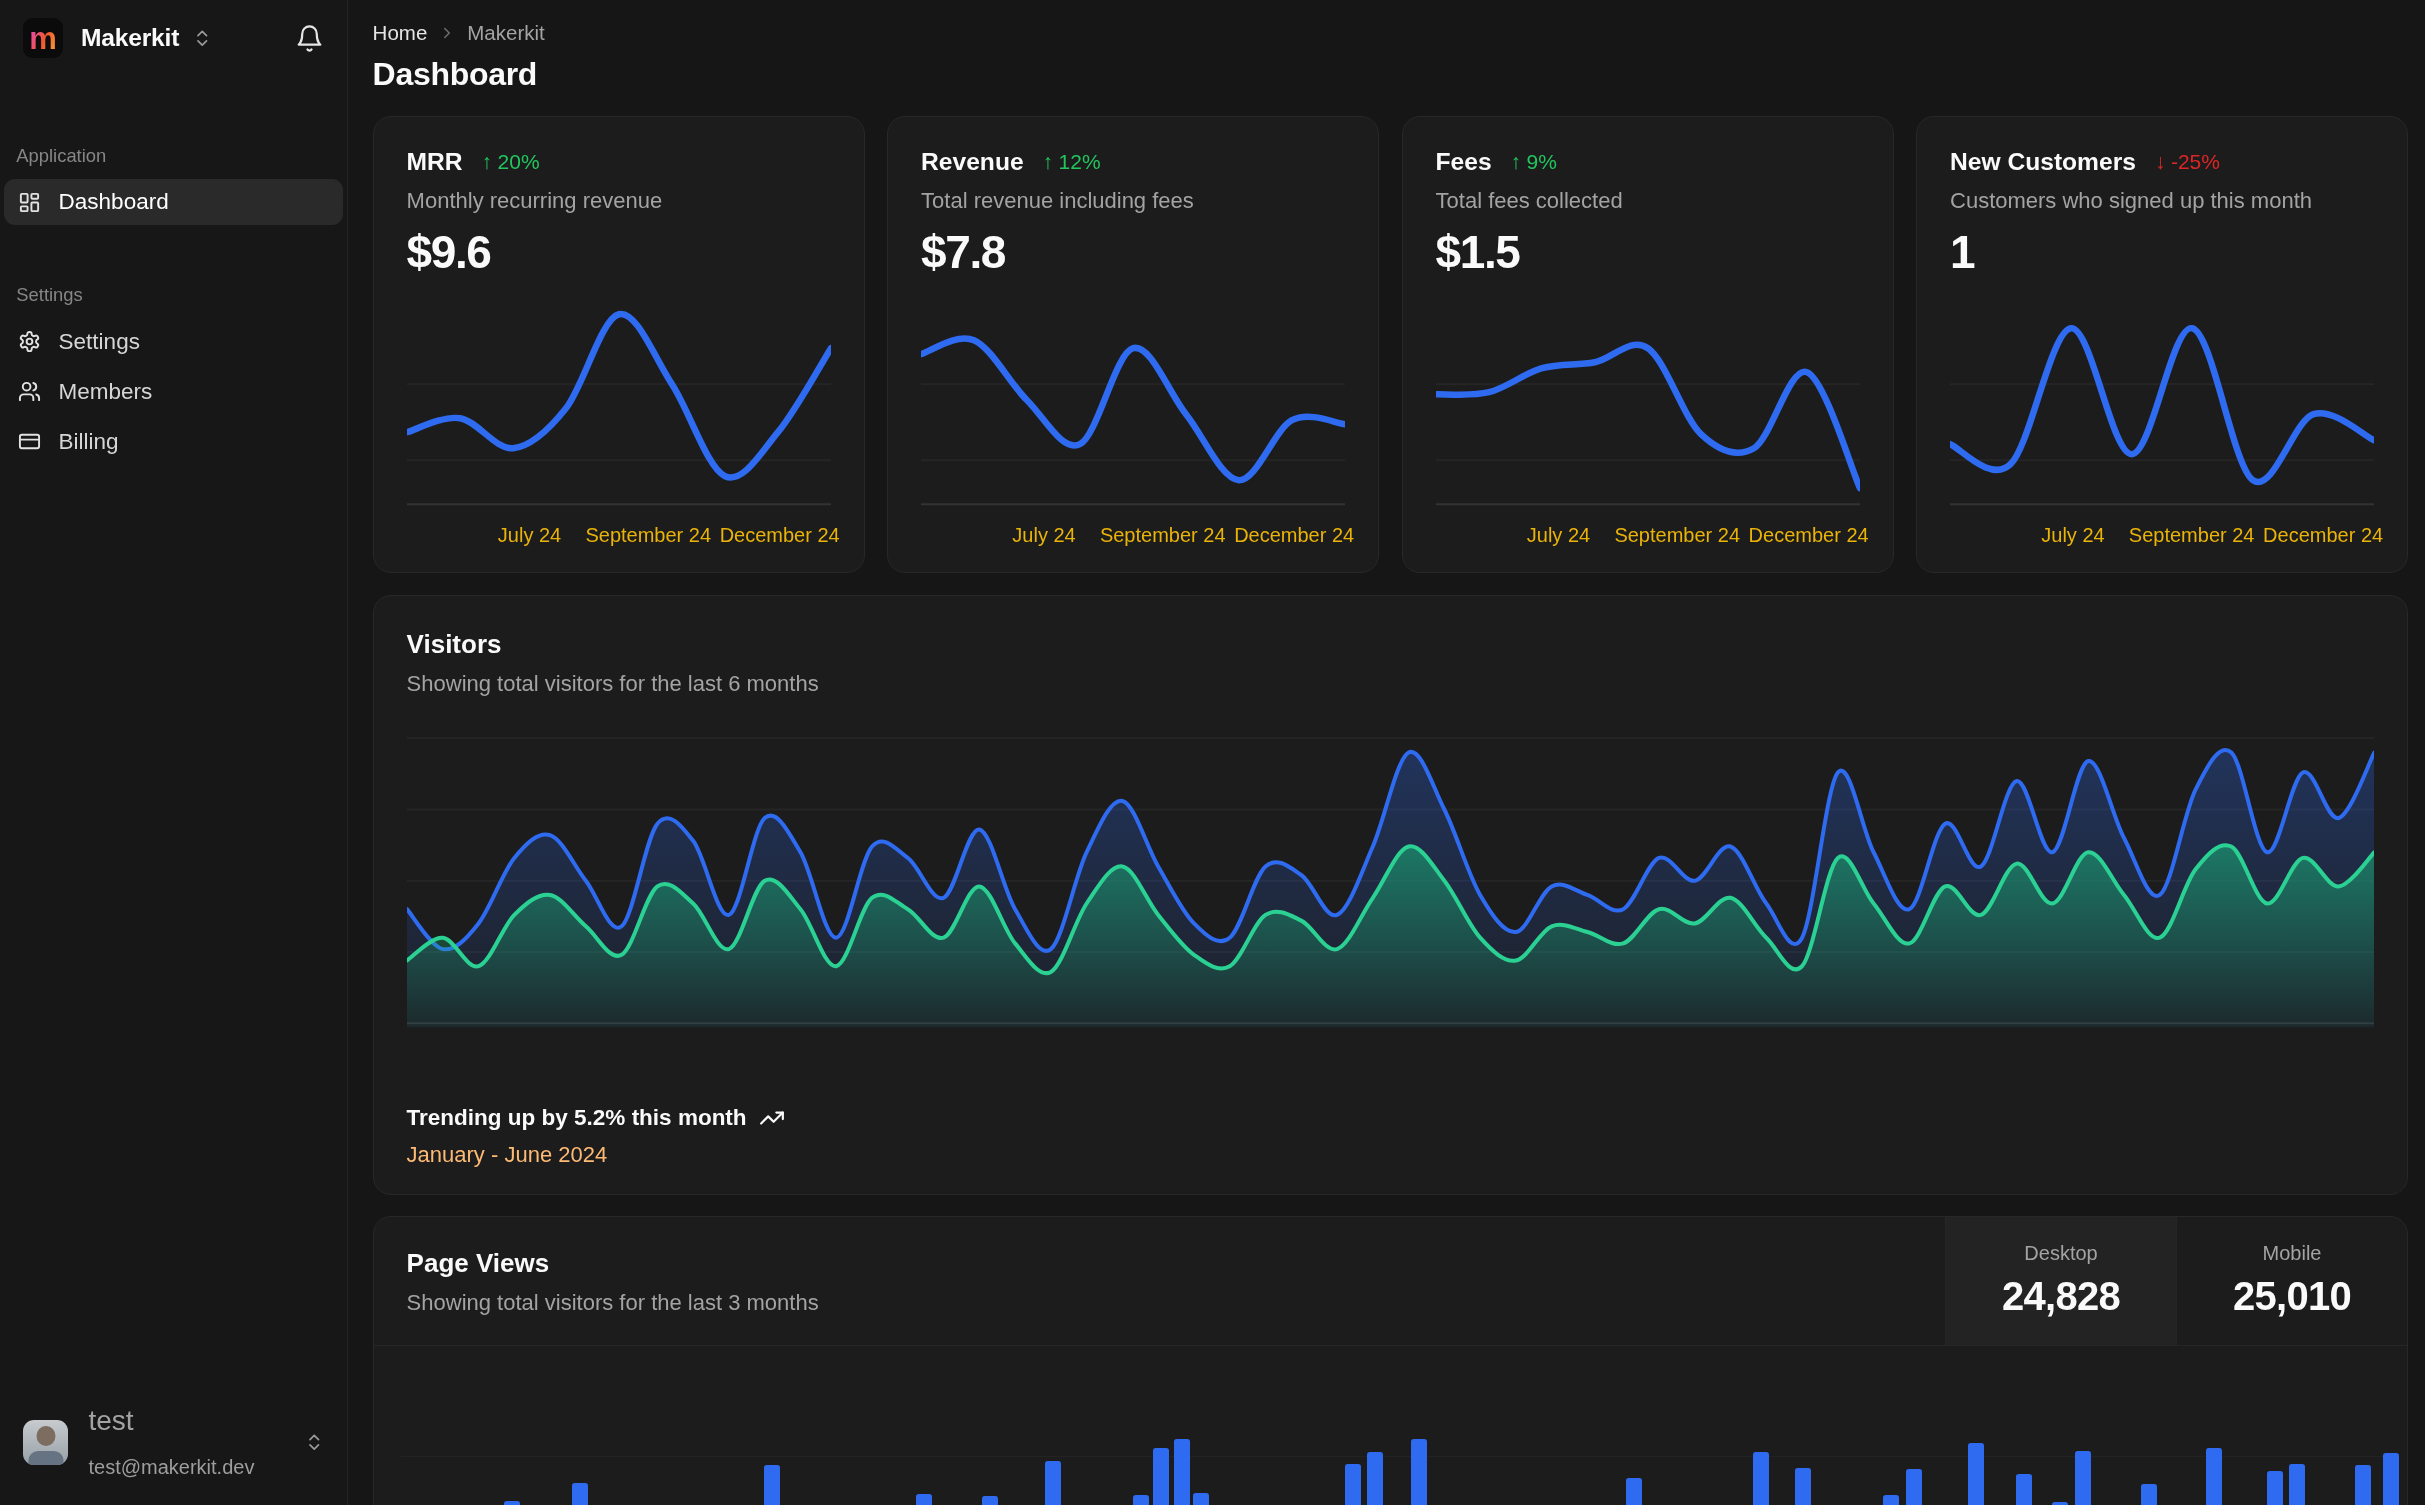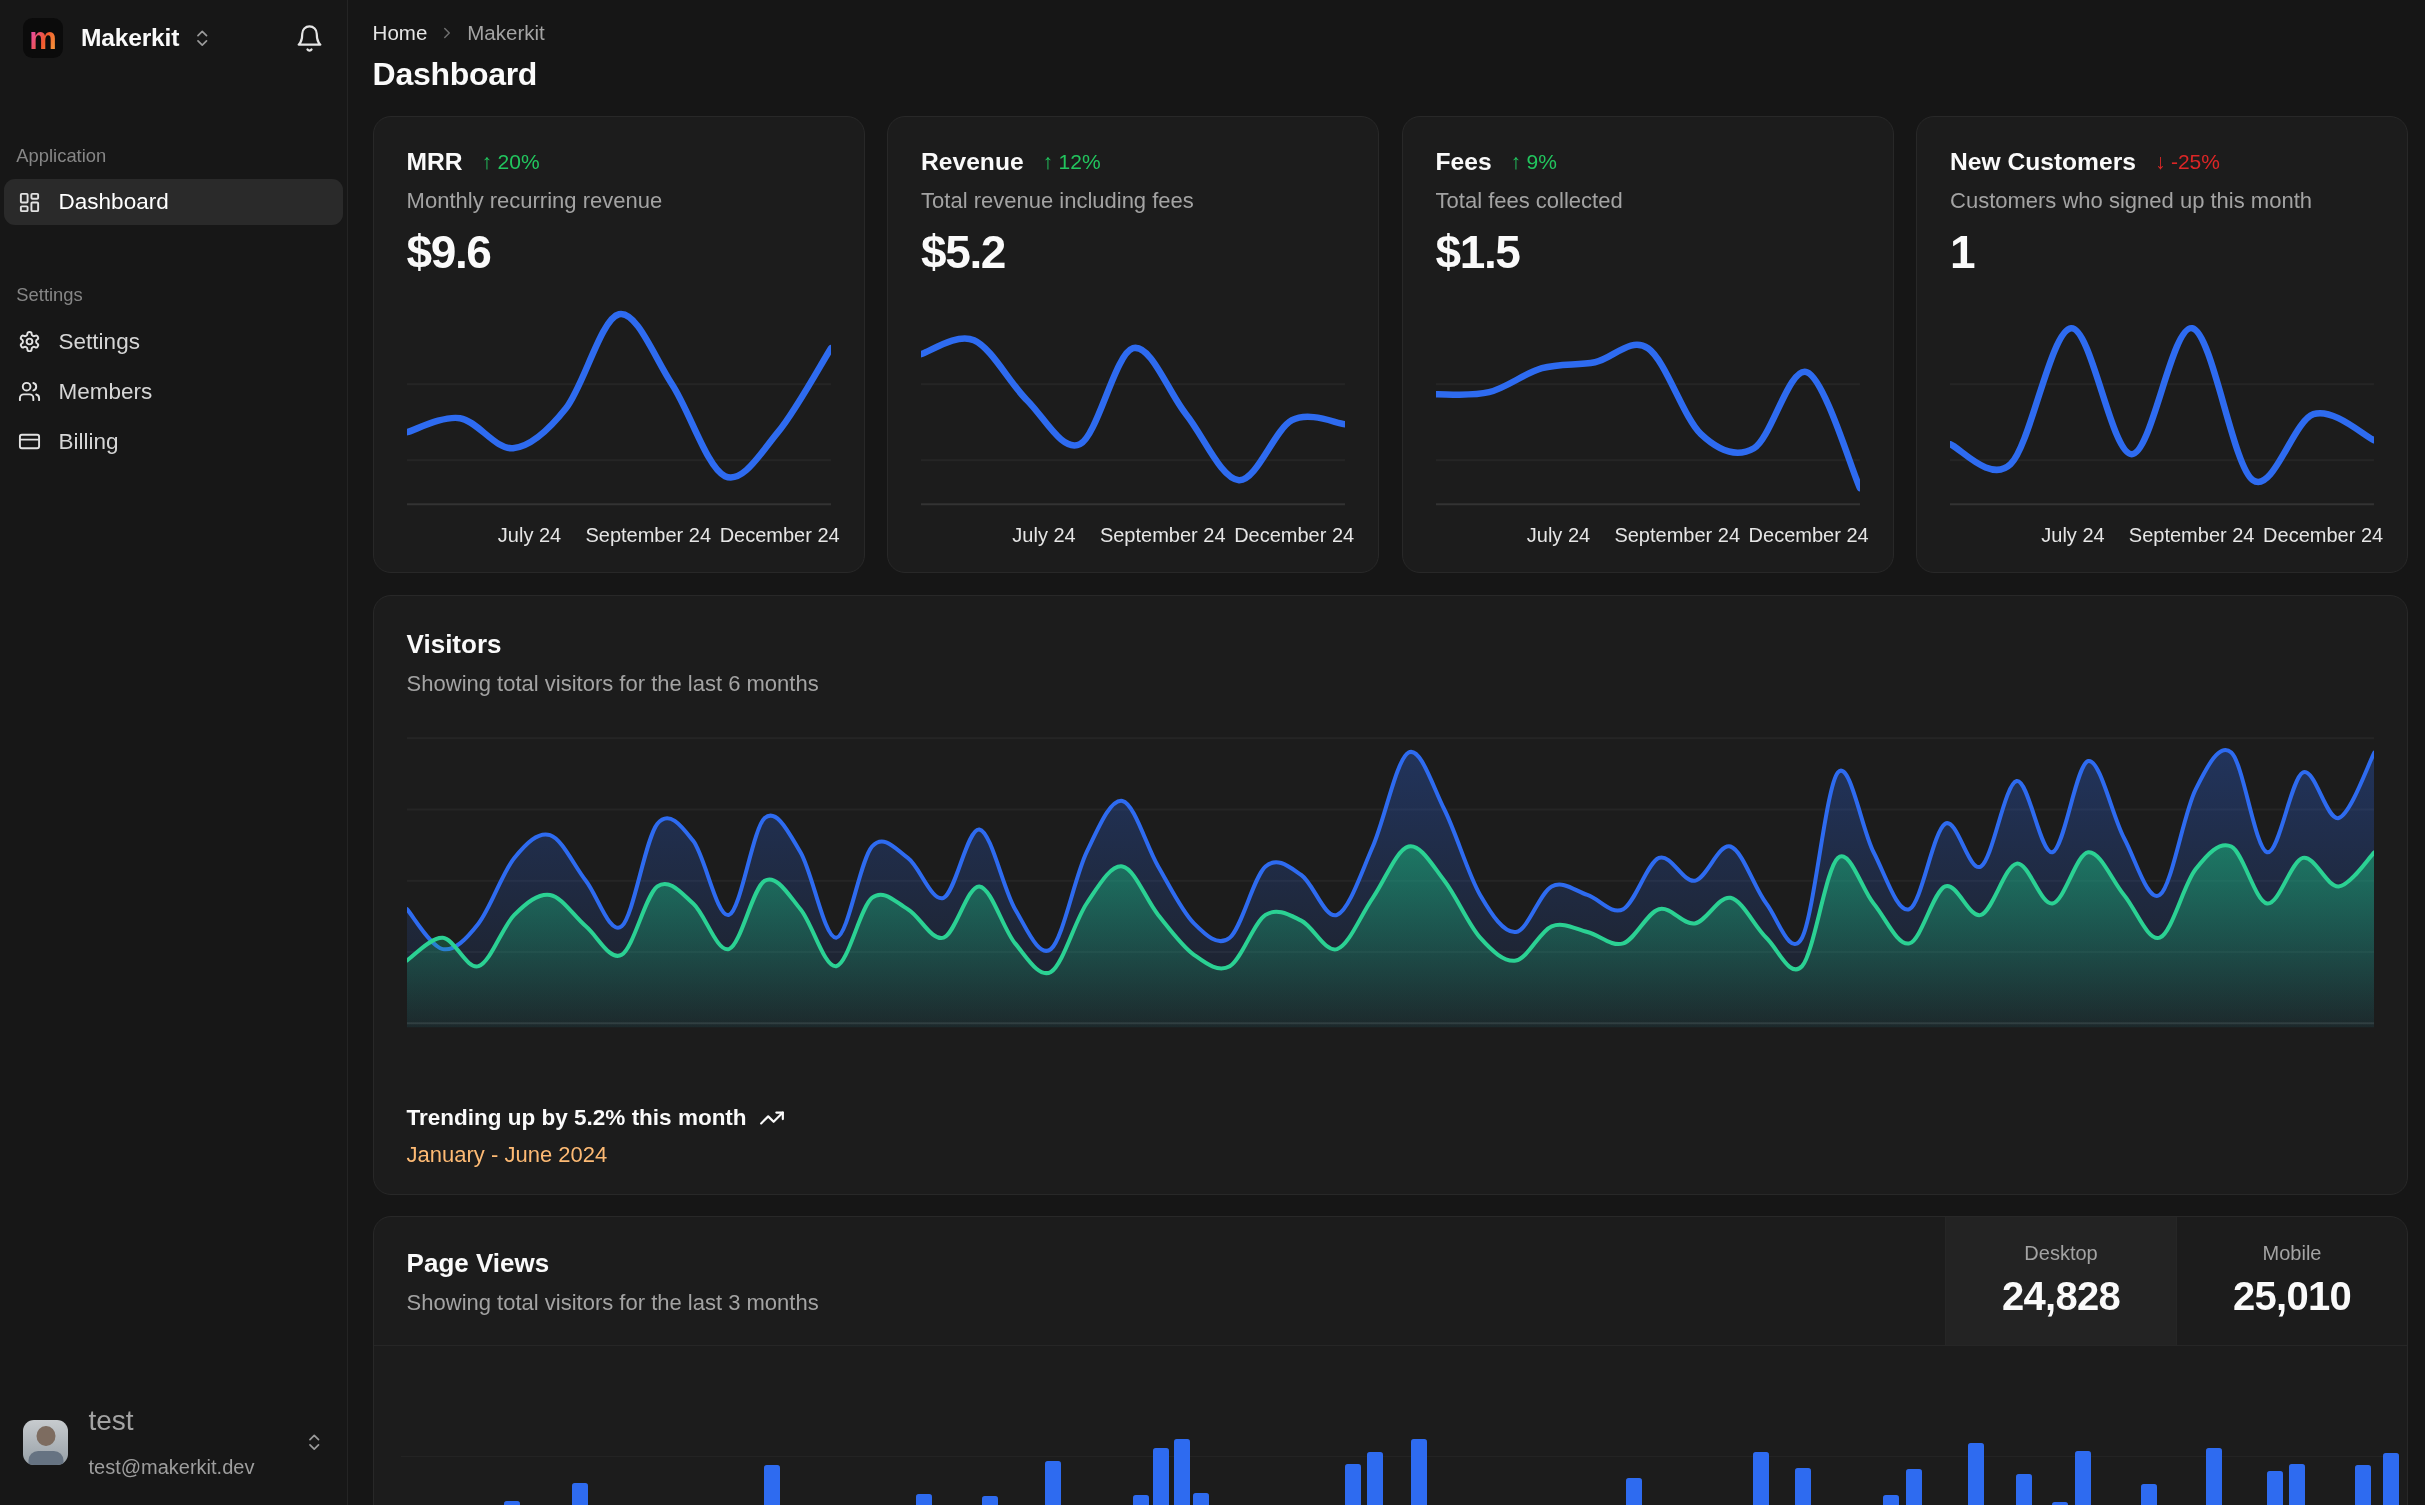--- a/index.html
+++ b/index.html
@@ -57,21 +57,21 @@
   .stats { display:grid; grid-template-columns:repeat(4,1fr); gap:22.5px; margin-top:23px; }
   .stat-card { height:457px; padding:31px 33px 23px; display:flex; flex-direction:column; }
   .stat-head { display:flex; align-items:center; gap:19px; }
   .stat-title { font-size:24.6px; font-weight:600; }
   .badge { display:flex; align-items:center; gap:5.5px; font-size:21px; color:#22c55e; }
   .badge.neg { color:#dc2626; }
   .stat-sub { margin-top:12.3px; font-size:22px; color:#a3a3a3; }
   .stat-value { margin-top:11px; font-size:46px; font-weight:700; letter-spacing:-1.4px; }
   .spark { margin-top:auto; }
   .spark svg { width:100%; height:217px; }
-  .tick-row { position:relative; height:31px; margin-top:6.8px; font-size:20px; color:#e5e5e5; }
+  .tick-row { position:relative; height:31px; margin-top:6.8px; font-size:20px; color:#eab308; }
   .tick { position:absolute; top:6.8px; transform:translateX(-50%); white-space:nowrap; }
   .t0 { left:29%; } .t1 { left:57%; } .t2 { left:88%; }
 
   .visitors-card { margin-top:22.5px; height:600px; padding:33px; }
   .panel-title { font-size:26px; font-weight:600; }
   .panel-sub { margin-top:11px; font-size:22px; color:#a3a3a3; }
   .visitors-chart svg { margin-top:31px; width:100%; height:302px; }
   .trend-line { margin-top:75px; display:flex; align-items:flex-end; gap:12.3px;
                 font-size:22.5px; font-weight:600; }
   .trend-line .ic { display:flex; color:#fafafa; }
@@ -223,21 +223,21 @@
 
     <div class="card stat-card">
       <div class="stat-head">
         <span class="stat-title">Revenue</span>
         <span class="badge">
           <span>↑</span>
           <span>12%</span>
         </span>
       </div>
       <div class="stat-sub">Total revenue including fees</div>
-      <div class="stat-value">$5.2</div>
+      <div class="stat-value">$7.8</div>
       <div class="spark">
         <svg viewBox="0 0 1000 318" preserveAspectRatio="none">
             <line x1="0" x2="1000" y1="132.2" y2="132.2" stroke="#ffffff" stroke-opacity="0.045" stroke-width="2" vector-effect="non-scaling-stroke"></line>
             <line x1="0" x2="1000" y1="243.54000000000002" y2="243.54000000000002" stroke="#ffffff" stroke-opacity="0.045" stroke-width="2" vector-effect="non-scaling-stroke"></line>
             <line x1="0" x2="1000" y1="308" y2="308" stroke="#ffffff" stroke-opacity="0.1" stroke-width="2" vector-effect="non-scaling-stroke"></line>
             <path d="M0,88.25C20.833333333333332,84.83166666666666,83.33333333333334,56.50833333333335,125,67.74000000000001C166.66666666666666,78.97166666666668,208.33333333333334,130.24666666666664,250,155.64C291.6666666666667,181.03333333333333,333.3333333333333,232.79666666666668,375,220.10000000000002C416.6666666666667,207.40333333333336,458.3333333333333,86.78499999999998,500,79.45999999999998C541.6666666666666,72.13499999999998,583.3333333333334,143.92,625,176.15C666.6666666666666,208.38000000000002,708.3333333333334,271.37500000000006,750,272.84000000000003C791.6666666666666,274.305,833.3333333333334,198.61333333333334,875,184.94C916.6666666666666,171.26666666666665,979.1666666666666,189.82333333333335,1000,190.8" fill="none" stroke="#2e6bf0" stroke-width="6.5" stroke-linecap="round" vector-effect="non-scaling-stroke"></path>
           </svg>
       </div>
       <div class="tick-row">
         <span class="tick t0">July 24</span>

